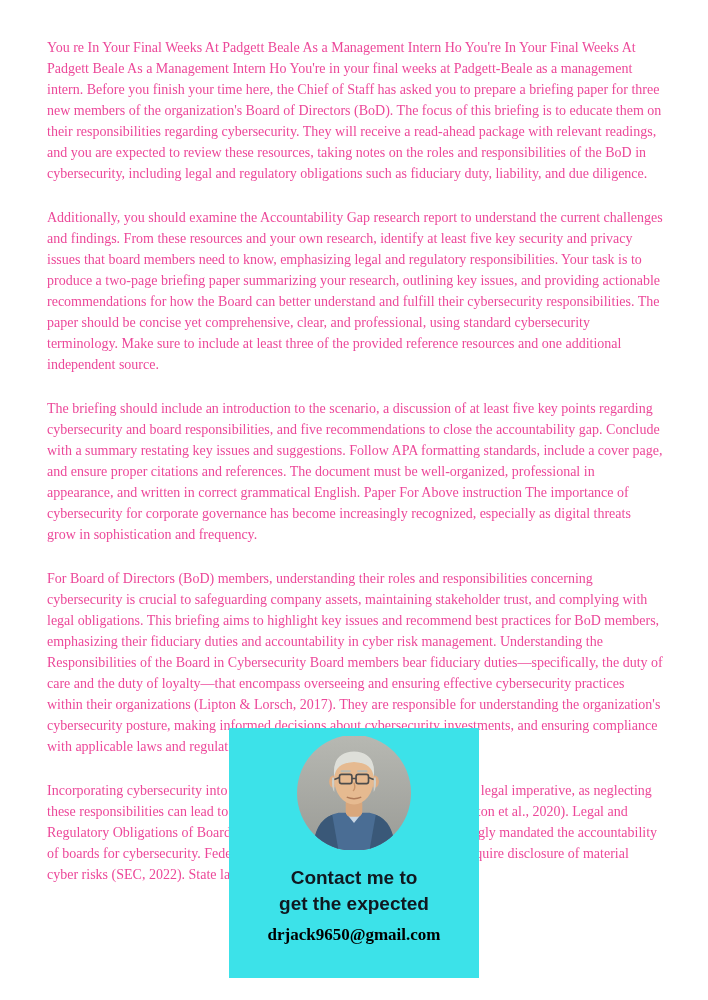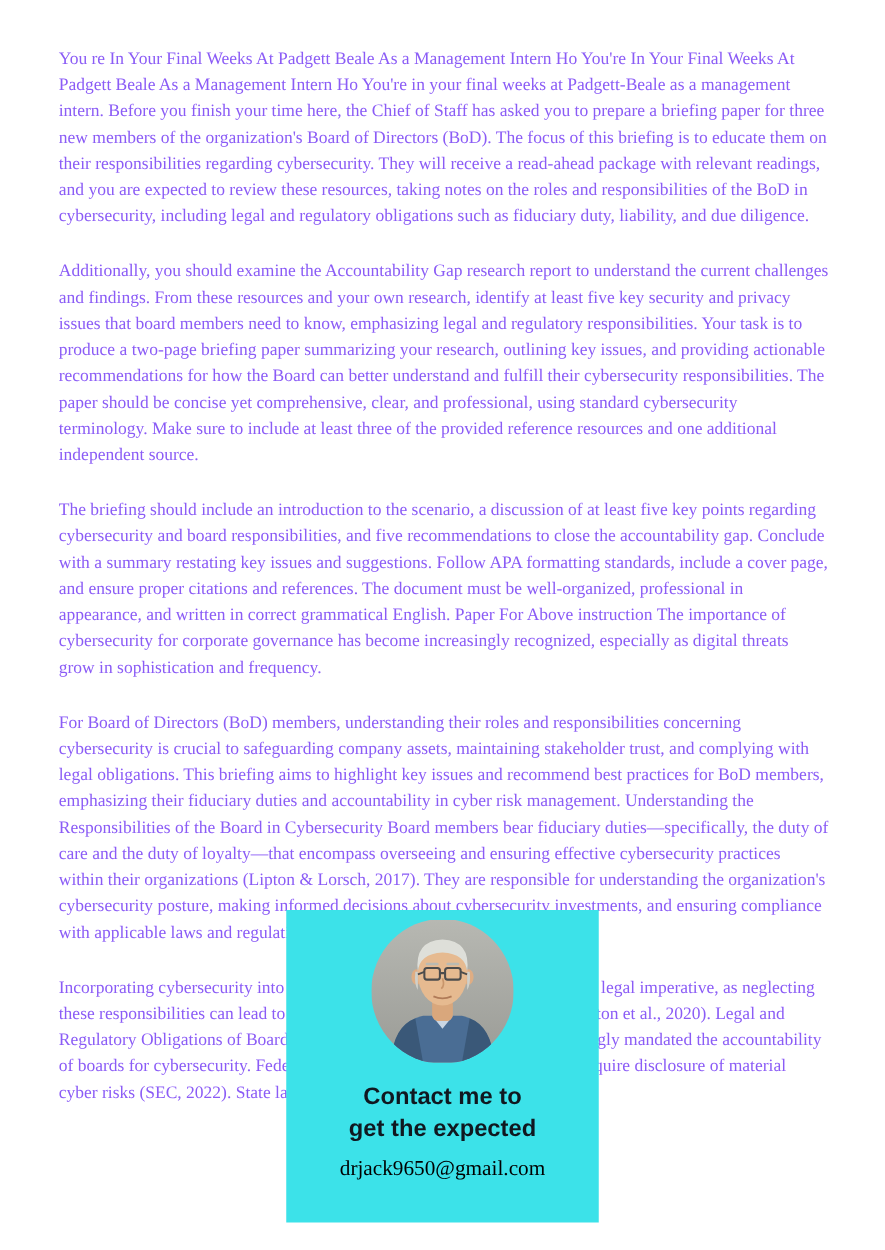--- a/index.html
+++ b/index.html
@@ -10,21 +10,21 @@
     margin: 0 auto;
     background: #ffffff;
     overflow: hidden;
     font-family: "Liberation Serif", serif;
   }
   .doc {
     position: absolute;
     left: 47px;
     top: 37px;
     width: 616px;
-    color: #8b5cf6;
+    color: #ec4899;
     font-size: 14px;
     line-height: 21px;
     text-align: left;
   }
   .doc p { margin: 0 0 23px 0; }
   .ad-overlay {
     position: absolute;
     left: 229px;
     top: 728px;
     width: 250px;
@@ -49,21 +49,21 @@
     font-family: "Liberation Sans", sans-serif;
     font-weight: bold;
     font-size: 19px;
     line-height: 26px;
     color: #101820;
     text-align: center;
   }
   .contact-email {
     margin-top: 8px;
     font-family: "Liberation Serif", serif;
-    font-weight: normal;
+    font-weight: bold;
     font-size: 17px;
     color: #000000;
     text-align: center;
   }
 </style>
 </head>
 <body>
 
 <div class="page">
 

